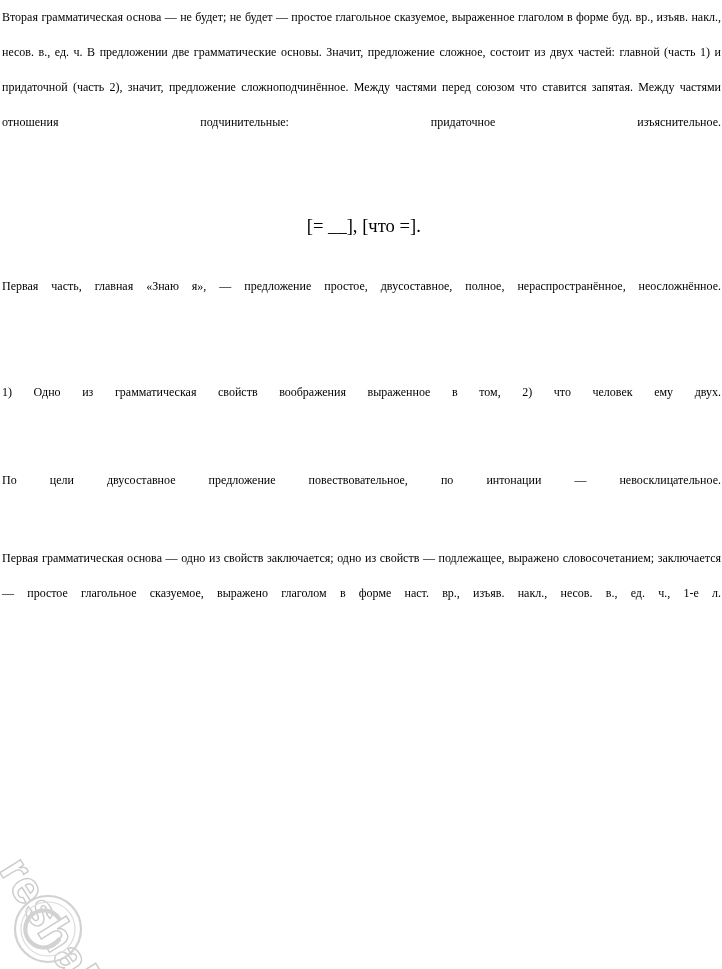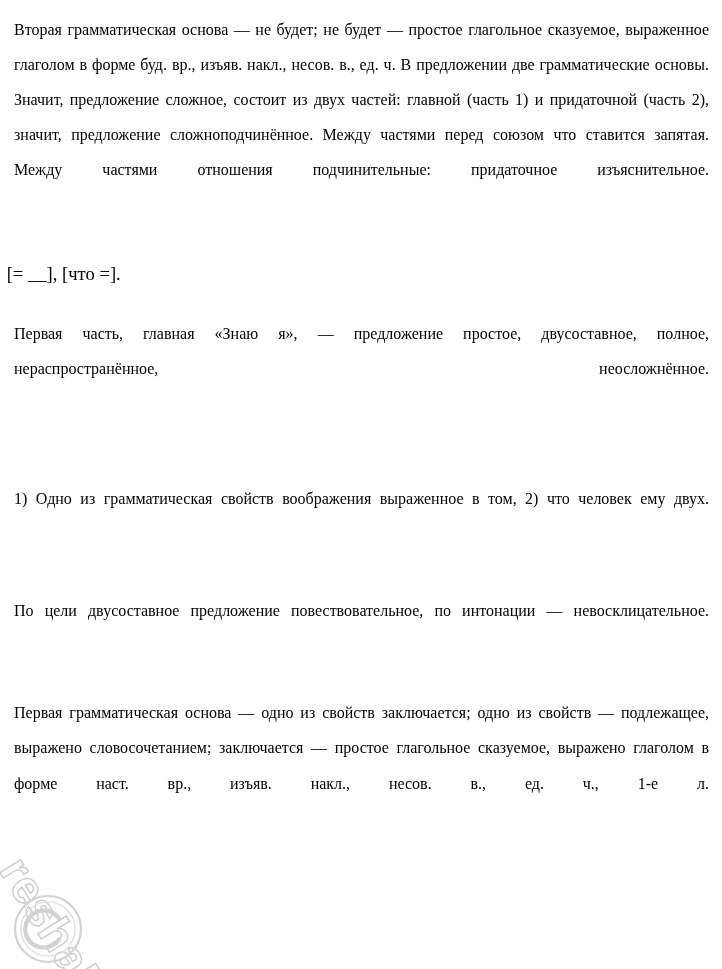--- a/index.html
+++ b/index.html
@@ -20,23 +20,23 @@
   }
 
   .content {
     position: absolute;
     left: 2px;
     top: 0;
     width: 719px;
   }
 
   p.para {
-    margin: 12px;
+    margin: 0;
     padding: 0;
-    font-size: 16px;
+    font-size: 12px;
     line-height: 35.1px;
     text-align: justify;
     text-justify: inter-word;
     -webkit-hyphens: none;
     hyphens: none;
   }
 
   
   p.para::after {
     content: "";
@@ -47,25 +47,25 @@
   p.para.nojustify {
     text-align: left;
   }
   p.para.nojustify::after { content: none; display: none; }
 
   .gap-sm { height: 8px; }
   .gap-md { height: 13px; }
   .gap-lg { height: 18px; }
 
   .scheme {
-    margin: 0;
+    margin: 12px;
     padding: 0;
     font-size: 18.6px;
     line-height: 35.1px;
-    text-align: left;
+    text-align: center;
     white-space: pre;
   }
 
   .u {
     text-underline-offset: 2px;
     text-decoration-thickness: 1px;
   }
 
   
   .watermark {

